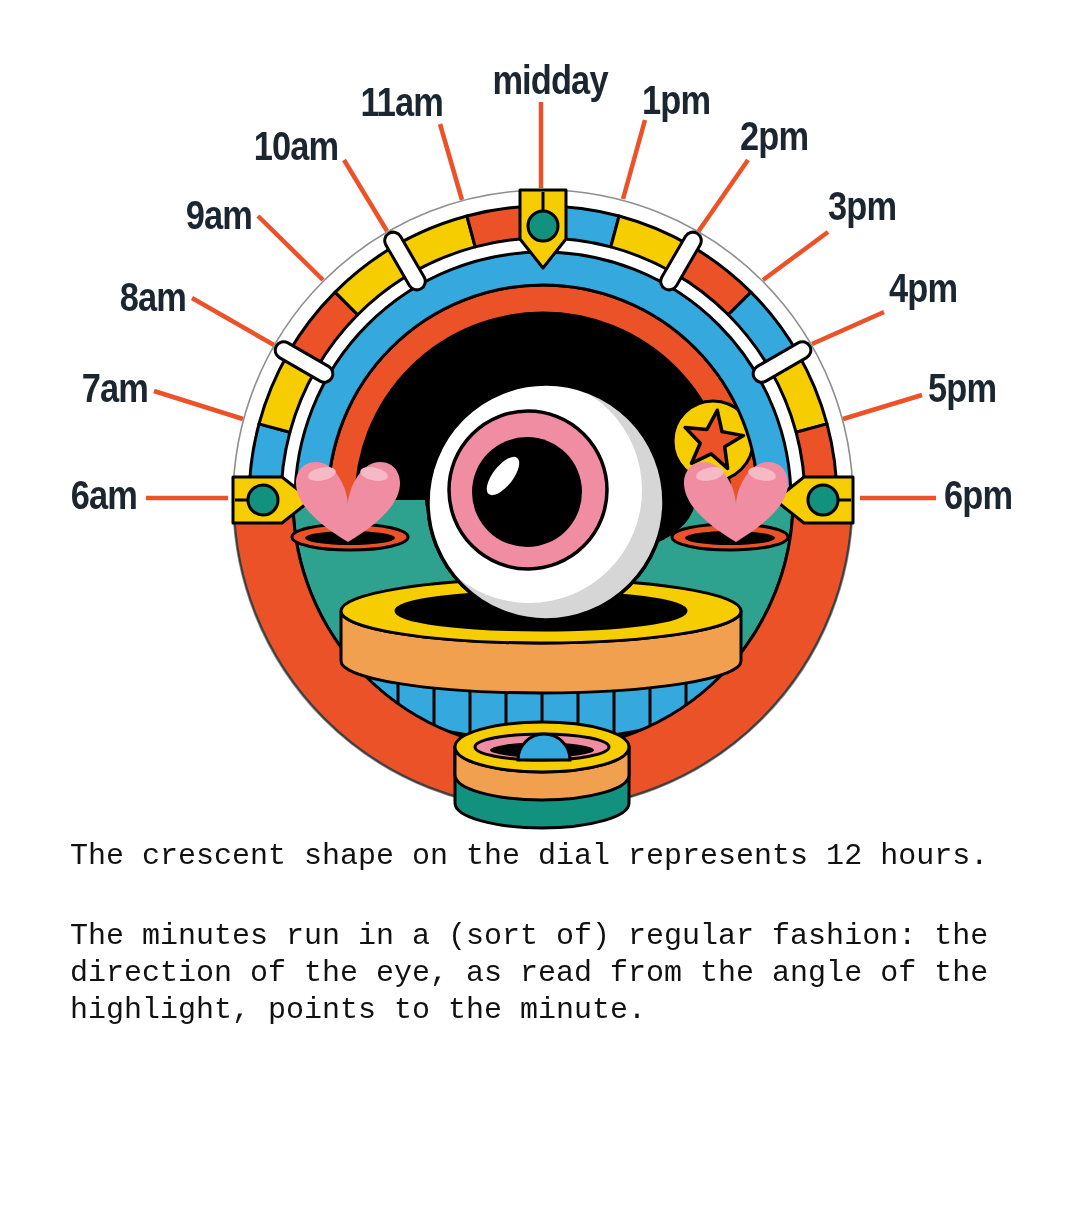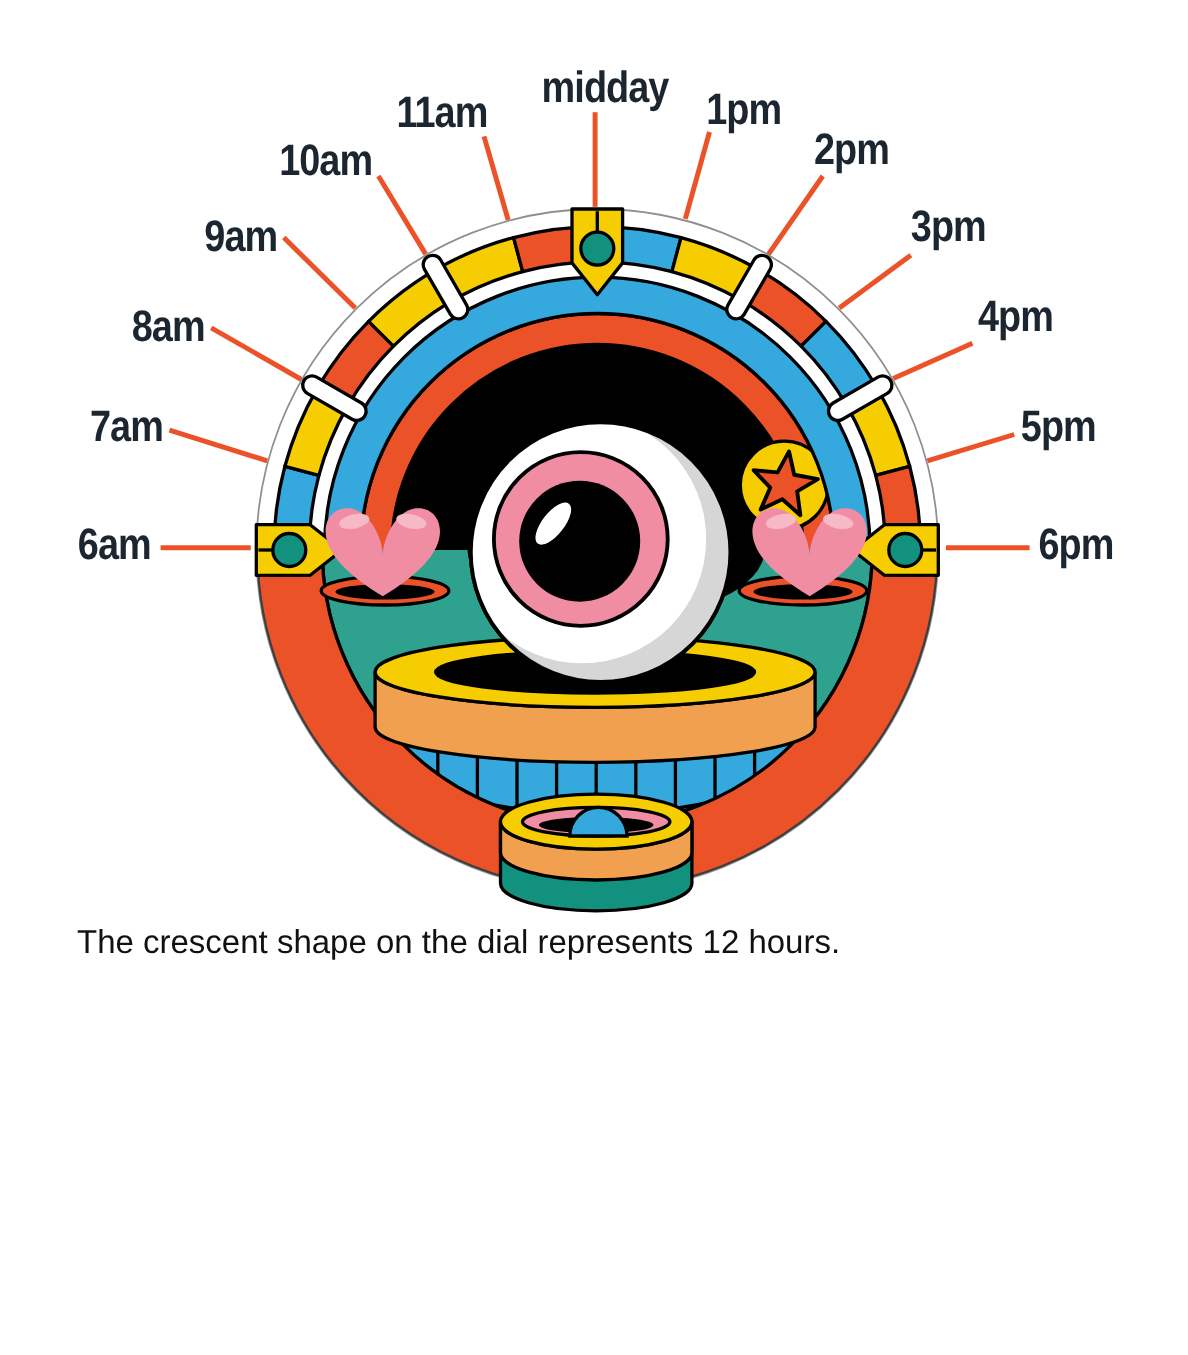--- a/index.html
+++ b/index.html
@@ -17,21 +17,21 @@
     letter-spacing:-1px;
     color:#1B2631;
     white-space:nowrap;
   }
   .hl-left{transform:scaleX(.86);transform-origin:100% 50%;}
   .hl-right{transform:scaleX(.86);transform-origin:0 50%;}
   .hl-center{transform:scaleX(.86);transform-origin:50% 50%;}
   #description{
     position:absolute;
     left:70px;top:838px;width:952px;
-    font-family:Liberation Sans, sans-serif;
+    font-family:Liberation Mono, monospace;
     font-size:30px;line-height:37px;
     color:#111;
   }
   #description p{margin:0 0 43px 0;}
 </style>
 </head>
 <body>
 
 <div id="canvas">
 
@@ -218,15 +218,16 @@
   <div class="hour-label hl-center" style="left:483px;top:60px;">midday</div>
   <div class="hour-label hl-right" style="left:642px;top:80px;">1pm</div>
   <div class="hour-label hl-right" style="left:740px;top:116px;">2pm</div>
   <div class="hour-label hl-right" style="left:828px;top:186px;">3pm</div>
   <div class="hour-label hl-right" style="left:889px;top:268px;">4pm</div>
   <div class="hour-label hl-right" style="left:928px;top:368px;">5pm</div>
   <div class="hour-label hl-right" style="left:944px;top:475px;">6pm</div>
 
   <div id="description">
     <p>The crescent shape on the dial represents 12 hours.</p>
+    <p>The minutes run in a (sort of) regular fashion: the direction of the eye, as read from the angle of the highlight, points to the minute.</p>
   </div>
 
 </div>
 
 </body></html>

